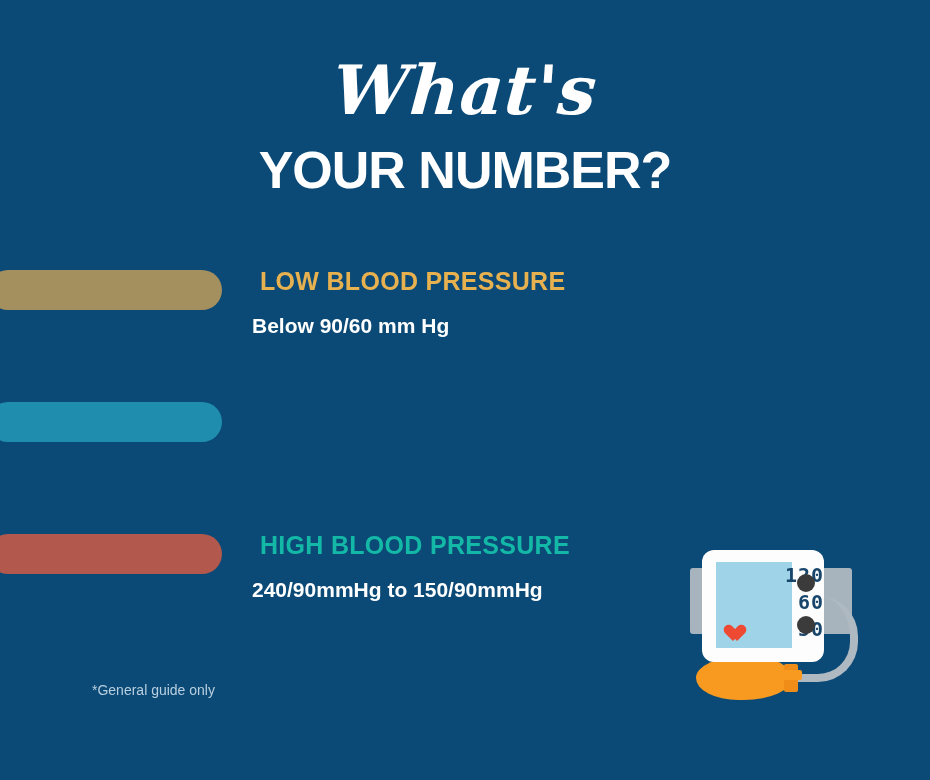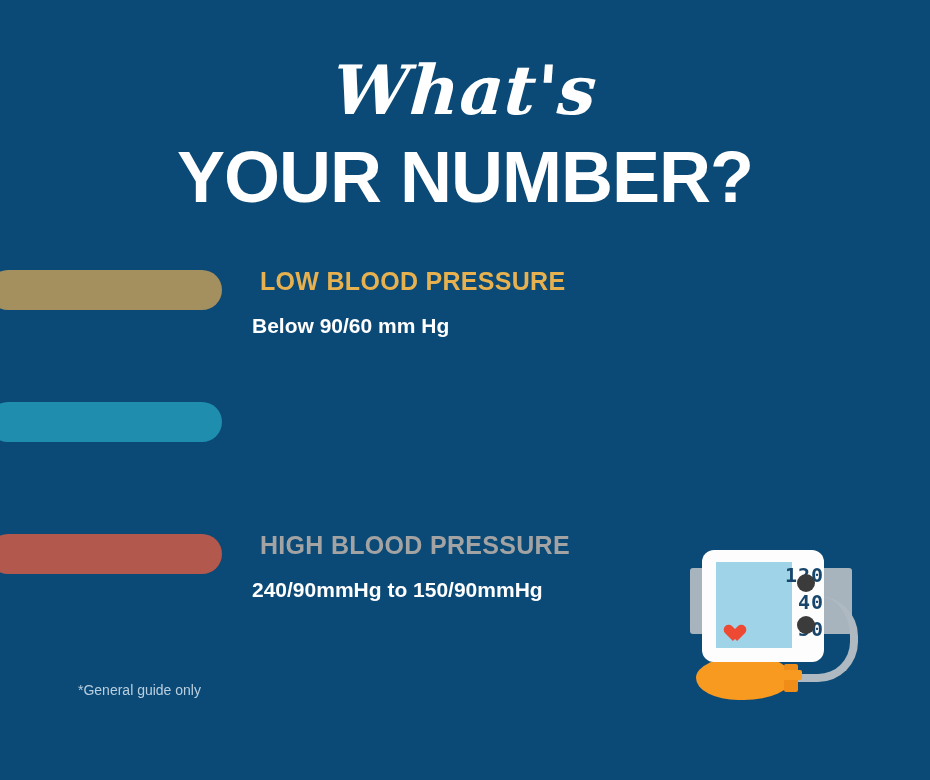--- a/index.html
+++ b/index.html
@@ -37,25 +37,25 @@
     font-size: 68px;
     line-height: 76px;
     color: #ffffff;
     letter-spacing: 0.5px;
     transform: skewX(-4deg);
   }
   .title-main {
     display: block;
     font-family: "Liberation Sans", sans-serif;
     font-weight: bold;
-    font-size: 72px;
+    font-size: 52px;
     line-height: 76px;
     color: #ffffff;
     letter-spacing: -1px;
-    margin-top: 11px;
+    margin-top: 4px;
   }
 
   
   .row {
     position: absolute;
     left: 0;
     width: 930px;
     height: 120px;
   }
   .row-low    { top: 258px; }
@@ -91,21 +91,21 @@
     font-size: 21px;
     line-height: 32px;
     color: #ffffff;
     margin: 14px 0 0 0;
     white-space: nowrap;
   }
 
   
   .footnote {
     position: absolute;
-    left: 78px;
+    left: 92px;
     top: 681px;
     font-family: "Liberation Sans", sans-serif;
     font-size: 14px;
     line-height: 18px;
     color: #b9cfdf;
   }
 
   
   .monitor {
     position: absolute;
@@ -253,39 +253,39 @@
     </div>
   </div>
 
   <div class="row row-normal">
     <div class="bar" style="background:#1f8eae"></div>
   </div>
 
   <div class="row row-high">
     <div class="bar" style="background:#b2584c"></div>
     <div class="row-text">
-      <p class="row-heading" style="color:#a3a3a3">HIGH BLOOD PRESSURE</p>
+      <p class="row-heading" style="color:#14b8a6">HIGH BLOOD PRESSURE</p>
       <p class="row-value">240/90mmHg to 150/90mmHg</p>
     </div>
   </div>
 
   <div class="footnote" style="color: rgb(185, 207, 223);">*General guide only</div>
 
   <div class="monitor">
     <div class="cuff" style="background: rgb(168, 180, 189);"></div>
     <div class="tube"></div>
     <div class="tube-seg"></div>
     <div class="bulb" style="background: rgb(248, 154, 32);"></div>
     <div class="valve"></div>
     <div class="valve-nub"></div>
     <div class="body" style="background: rgb(253, 253, 253);"></div>
     <div class="screen" style="background: rgb(159, 211, 232);"></div>
     <div class="digits" style="color: rgb(23, 69, 107); padding-left: 40px;">
       <span class="digit-l">120</span>
-      <span class="digit-l">40</span>
+      <span class="digit-l">60</span>
       <span class="digit-l">50</span>
     </div>
     <div class="heart"></div>
     <div class="btn-top"></div>
     <div class="btn-bottom"></div>
   </div>
 
 </div>
 
 </body></html>

